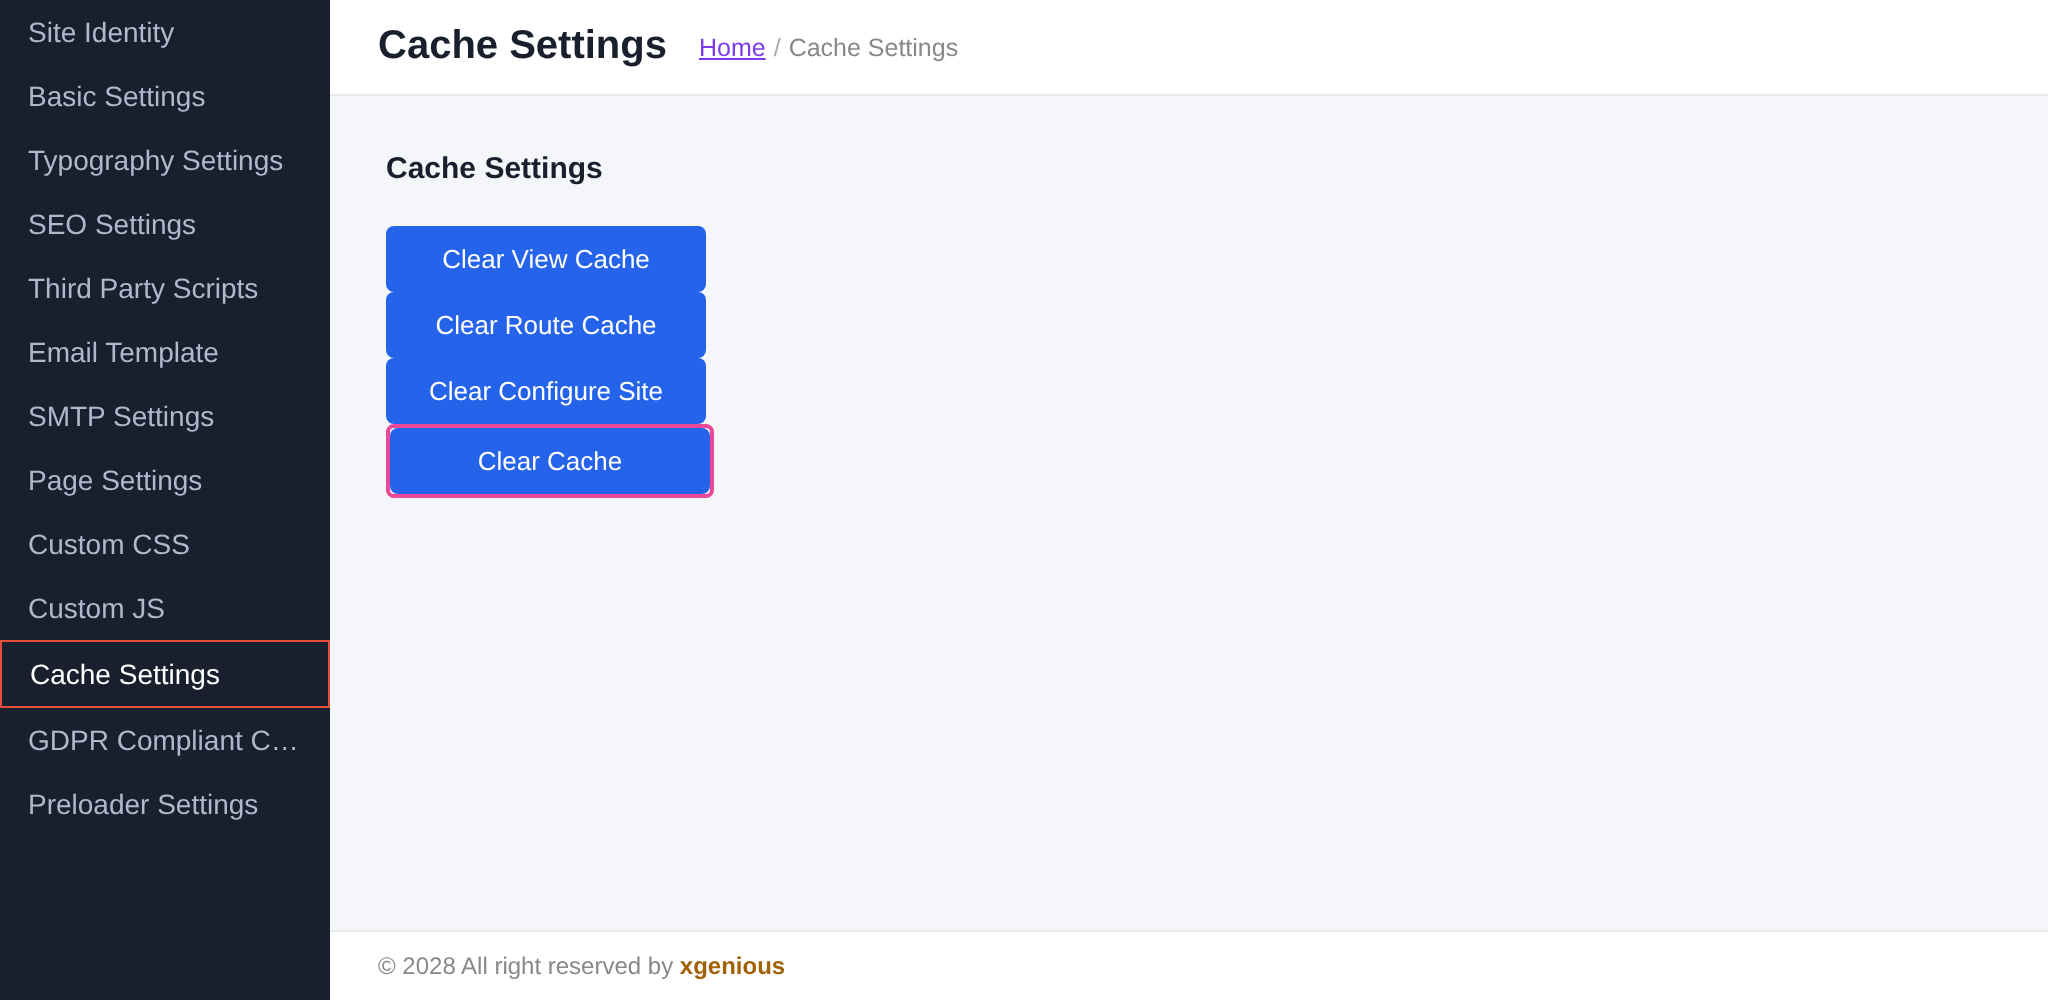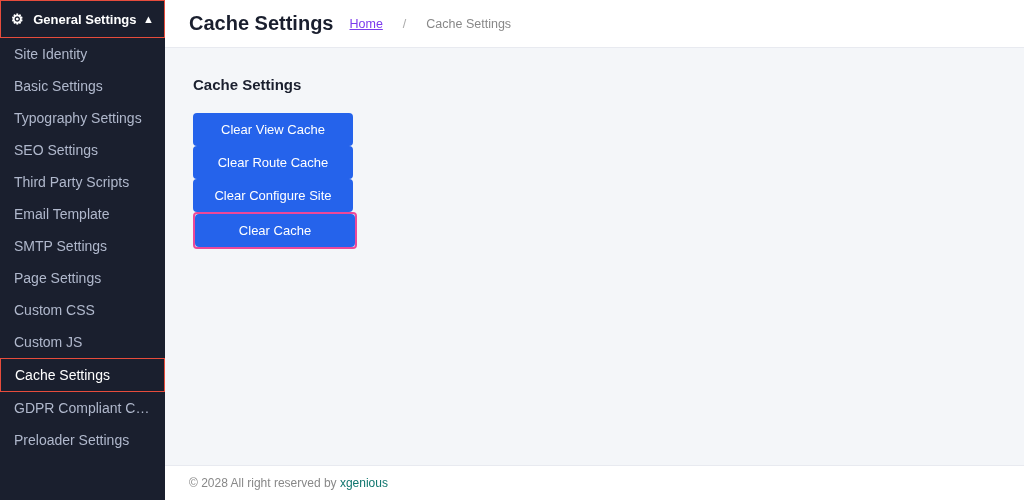--- a/index.html
+++ b/index.html
@@ -75,21 +75,21 @@
     .topbar-title {
       font-size: 20px;
       font-weight: 700;
       color: #1a1f2e;
     }
     .breadcrumb {
       font-size: 12.5px;
       color: #888;
       display: flex;
       align-items: center;
-      gap: 20px;
+      gap: 4px;
     }
     .breadcrumb-home {
       color: #7c3aed;
       cursor: pointer;
     }
     .breadcrumb-sep { color: #aaa; }
     .breadcrumb-current { color: #888; }
 
     
     .content {
@@ -132,36 +132,29 @@
 
     
     .footer {
       background: #fff;
       border-top: 1px solid #e8eaf0;
       padding: 10px 24px;
       font-size: 12px;
       color: #888;
     }
     .footer a {
-      color: #0f766e;
+      color: #a16207;
       text-decoration: none;
-      font-weight: 400;
+      font-weight: 700;
     }
   </style>
 </head>
 <body>
 
 <nav class="sidebar">
-  <div class="sidebar-header">
-    <span>
-      <span class="gear-icon">⚙</span>
-      <span>General Settings</span>
-    </span>
-    <span class="chevron-icon">▲</span>
-  </div>
 
   <div id="sidebar-items-container">
       <div class="sidebar-item">Site Identity</div>
       <div class="sidebar-item">Basic Settings</div>
       <div class="sidebar-item">Typography Settings</div>
       <div class="sidebar-item">SEO Settings</div>
       <div class="sidebar-item">Third Party Scripts</div>
       <div class="sidebar-item">Email Template</div>
       <div class="sidebar-item">SMTP Settings</div>
       <div class="sidebar-item">Page Settings</div>

